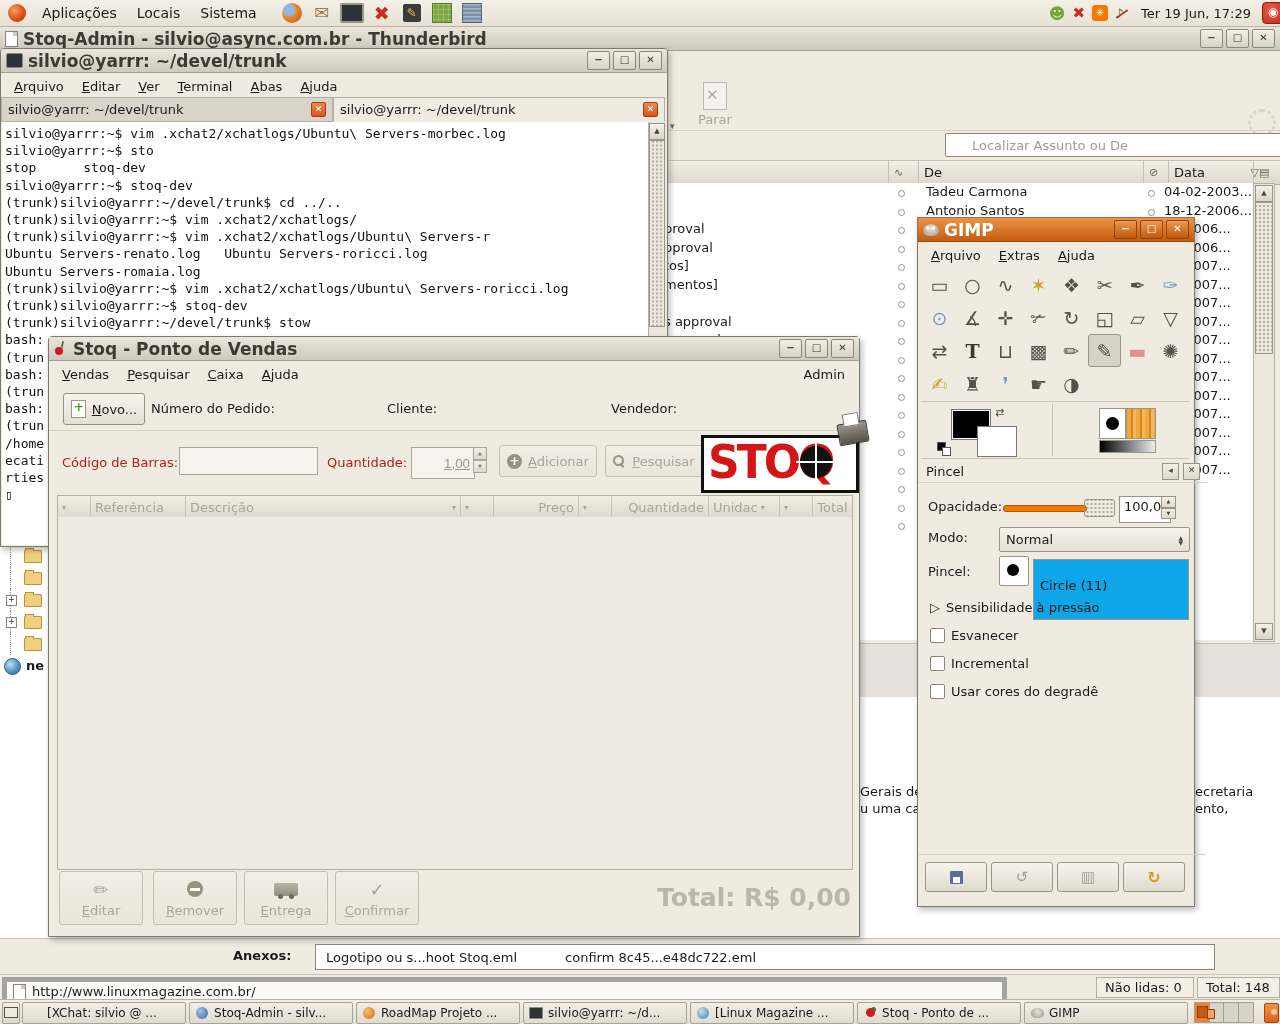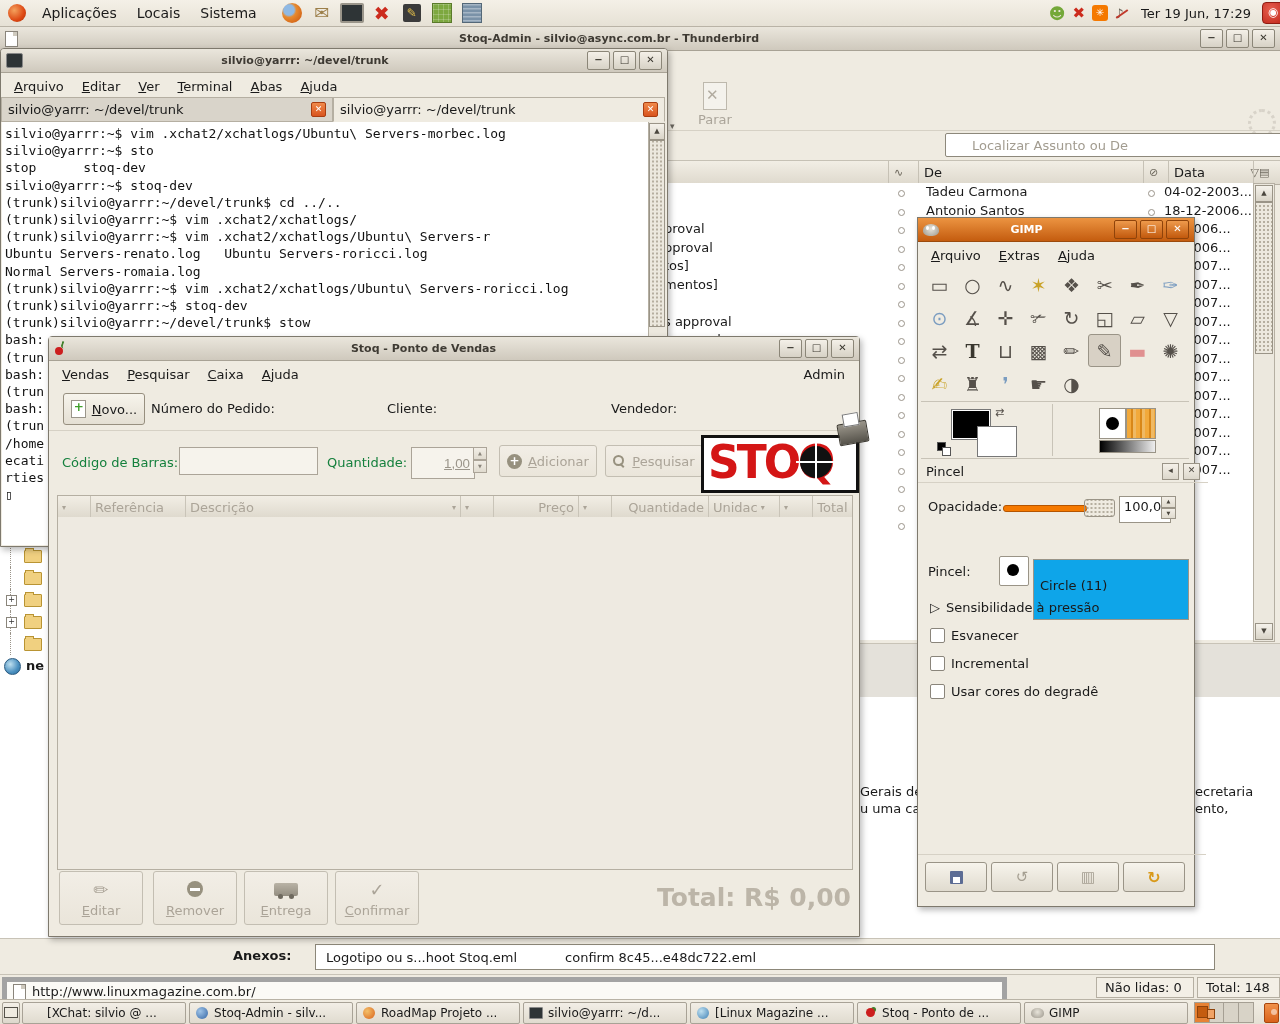--- a/index.html
+++ b/index.html
@@ -3,21 +3,21 @@
 <meta charset="utf-8">
 <style>
   html,body{margin:0;padding:0}
   body{width:1280px;height:1024px;position:relative;overflow:hidden;
        font-family:"DejaVu Sans",sans-serif;font-size:13px;color:#1a1a1a;background:#EFEBE1}
   .a{position:absolute}
   .win{position:absolute;border:1px solid #7E796D;background:#EFEBE1;box-shadow:2px 3px 6px rgba(0,0,0,.28)}
   .tbar{height:23px;display:flex;align-items:center;padding:0 5px;gap:5px;
         background:linear-gradient(#EAE6DC,#CFC9BD);border-bottom:1px solid #A8A295;
         font-weight:bold;color:#3E3A33}
-  .tbar .title{flex:1;text-align:center;font-size:11px;white-space:nowrap;overflow:hidden}
+  .tbar .title{flex:1;text-align:left;font-size:17px;white-space:nowrap;overflow:hidden}
   .wbtns{display:flex;gap:3px}
   .wbtn{width:21px;height:17px;border:1px solid #8B8678;background:linear-gradient(#F4F0E8,#D7D2C6);
         font-size:10px;line-height:15px;text-align:center;color:#3a372f;border-radius:2px;font-weight:bold}
   .orange>.tbar{background:linear-gradient(#EC9441,#C45C0F);color:#fff;border-bottom:1px solid #9C4A0C}
   .orange .wbtn{background:linear-gradient(#EE9A4C,#C2590D);border-color:#8F430A;color:#fff}
   .menubar{display:flex;align-items:center;padding:1px 4px;height:24px}
   .mitem{padding:3px 9px;display:inline-block;white-space:nowrap}
   .accel{display:inline-block}
   .accel::first-letter{text-decoration:underline}
   
@@ -142,21 +142,21 @@
                  border-radius:0 0 0 4px;transform:rotate(20deg)}
   .stoq-admin{margin-left:auto;padding-right:10px}
   .stoolbar{position:absolute;left:0;top:49px;width:808px;height:44px;border-bottom:1px solid #D6D1C5}
   .btn{border:1px solid #978F7F;border-radius:3px;background:linear-gradient(#F7F4EC,#E4DFD3);
        display:flex;align-items:center;justify-content:center;gap:6px}
   .btn.disabled{color:#ABA498;border-color:#C3BEB2;background:linear-gradient(#F2EEE6,#EAE5DA)}
   .novo{position:absolute;left:14px;top:7px;width:80px;height:30px}
   .novo-ico{width:13px;height:16px;background:#fff;border:1px solid #9a958a;position:relative}
   .novo-ico::after{content:"+";position:absolute;left:2px;top:-1px;color:#3F9F2A;font-weight:bold;font-size:12px}
   .flabel{position:absolute;top:15px;white-space:nowrap}
-  .glabel{color:#15803d;position:absolute;white-space:nowrap}
+  .glabel{color:#b91c1c;position:absolute;white-space:nowrap}
   .sinputbox{position:absolute;border:1px solid #ABA498;background:#F6F3EC;height:24px}
   .qtext{text-align:right;padding:3px 4px;color:#9b958a}
   .spincol{position:absolute;width:14px;height:26px;display:flex;flex-direction:column}
   .spincol span{flex:1;border:1px solid #ABA498;background:linear-gradient(#F2EEE6,#E0DBCF);
                 font-size:5px;line-height:11px;text-align:center;color:#8a857b}
   .addico{width:15px;height:15px;border-radius:50%;background:#97917F;color:#fff;font-size:12px;line-height:14px;
           text-align:center;font-weight:bold}
   .mag-gray{position:relative;width:13px;height:13px}
   .mag-gray::before{content:"";position:absolute;width:7px;height:7px;border:2px solid #97917F;border-radius:50%}
   .mag-gray::after{content:"";position:absolute;left:8px;top:8px;width:2px;height:5px;background:#97917F;transform:rotate(-45deg)}
@@ -560,21 +560,21 @@
   <div class="termwrap">
 
   <div class="tline">silvio@yarrr:~$ vim .xchat2/xchatlogs/Ubuntu\ Servers-morbec.log</div>
       <div class="tline">silvio@yarrr:~$ sto</div>
       <div class="tline">stop      stoq-dev</div>
       <div class="tline">silvio@yarrr:~$ stoq-dev</div>
       <div class="tline">(trunk)silvio@yarrr:~/devel/trunk$ cd ../..</div>
       <div class="tline">(trunk)silvio@yarrr:~$ vim .xchat2/xchatlogs/</div>
       <div class="tline">(trunk)silvio@yarrr:~$ vim .xchat2/xchatlogs/Ubuntu\ Servers-r</div>
       <div class="tline">Ubuntu Servers-renato.log   Ubuntu Servers-roricci.log</div>
-      <div class="tline">Normal Servers-romaia.log</div>
+      <div class="tline">Ubuntu Servers-romaia.log</div>
       <div class="tline">(trunk)silvio@yarrr:~$ vim .xchat2/xchatlogs/Ubuntu\ Servers-roricci.log</div>
       <div class="tline">(trunk)silvio@yarrr:~$ stoq-dev</div>
       <div class="tline">(trunk)silvio@yarrr:~/devel/trunk$ stow</div>
       <div class="tline">bash:</div>
       <div class="tline">(trun</div>
       <div class="tline">bash:</div>
       <div class="tline">(trun</div>
       <div class="tline">bash:</div>
       <div class="tline">(trun</div>
       <div class="tline">/home</div>
@@ -772,20 +772,30 @@
     <span class="a" style="left:10px;top:3px">Opacidade:</span>
     <span class="gslider-track"></span>
     <span class="gslider-handle"></span>
     <span class="gspin">100,0</span>
     <span class="gspinarr">
       <span>▲</span>
         <span>▼</span>
     </span>
   </div>
 
+  <div class="gopt" style="top:312px;height:26px">
+    <span class="a" style="left:10px;top:0">Modo:</span>
+    <div class="gcombo">
+      <span>Normal</span>
+      <span class="carr">
+          <span>▲</span>
+          <span>▼</span>
+        </span>
+    </div>
+  </div>
 
   <div class="gopt" style="top:344px;height:30px">
     <span class="a" style="left:10px;top:2px">Pincel:</span>
     <span class="brushwell">
         <i></i>
       </span>
     <span class="brushname">Circle (11)</span>
   </div>
 
   <div class="gcheckrow" style="top:382px">

